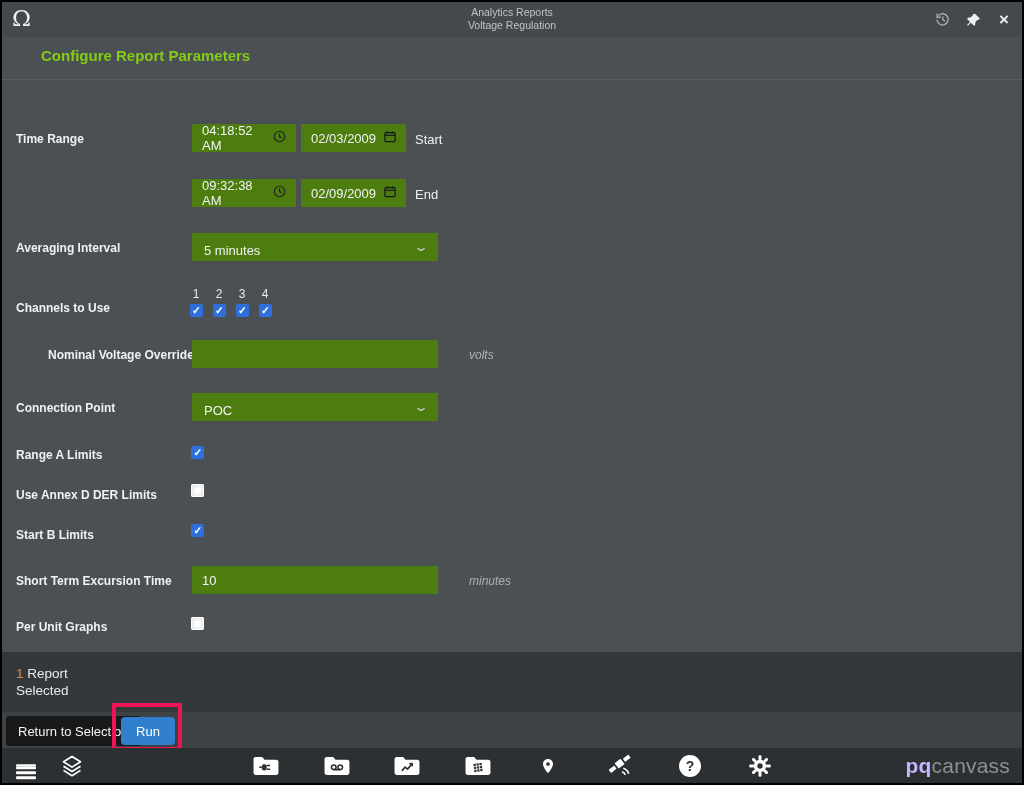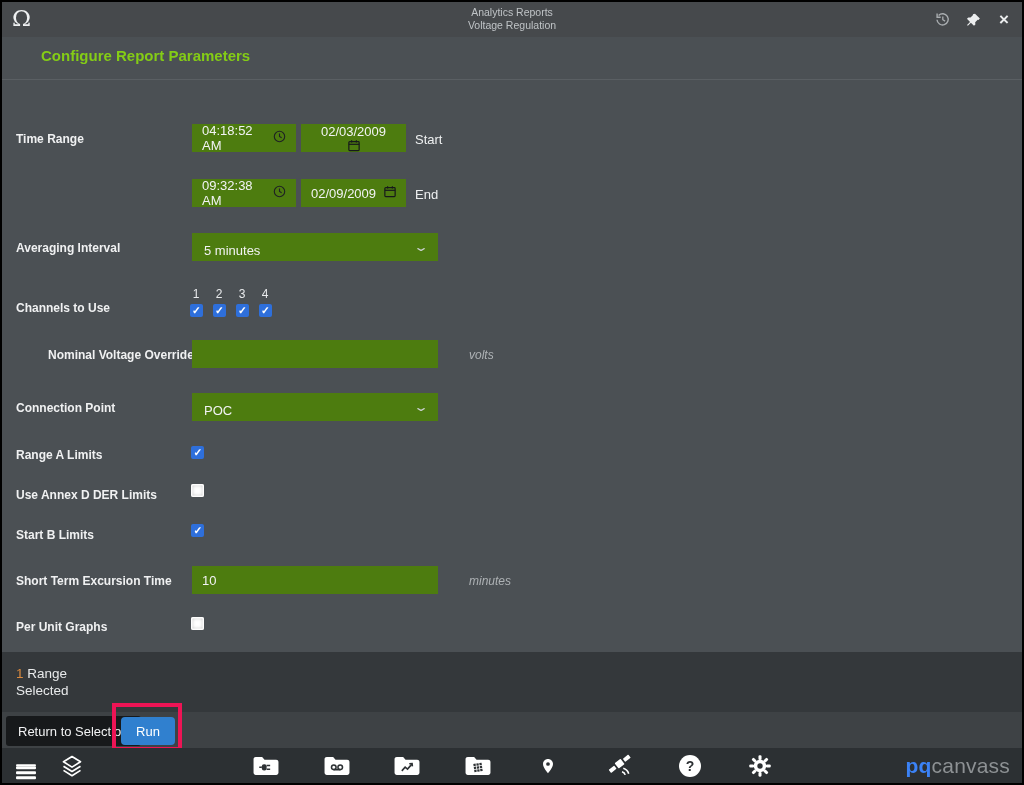--- a/index.html
+++ b/index.html
@@ -52,21 +52,21 @@
   .annotation-box { position:absolute; left:110px; top:701px; width:70px; height:48px; border:4px solid #ee1455; pointer-events:none; }
 
   
   .toolbar { position:absolute; left:0; top:746px; width:100%; height:35px; background:#2c3033; }
   .tool { position:absolute; top:50%; transform:translate(-50%,-50%); cursor:pointer; display:flex; align-items:center; justify-content:center; }
   .hamburger { width:20px; }
   .hamburger div { height:2.6px; background:#fff; border-radius:1px; margin:2.4px 0; }
   .help-circle { width:22px; height:22px; border-radius:50%; background:#fff; color:#2b2f32; font-weight:bold; font-size:14px;
       display:flex; align-items:center; justify-content:center; }
   .brand { position:absolute; right:12px; top:50%; transform:translateY(-50%); font-size:21px; letter-spacing:0.2px; }
-  .brand b { color:#3b82f6; font-weight:bold;margin-left:32px; }
+  .brand b { color:#c4b5fd; font-weight:bold;margin-left:32px; }
   .brand span { color:#8d9194; font-weight:normal; }
 </style>
 </head>
 <body>
 
 <div class="app">
 
   <div class="topbar">
     <div class="omega">Ω</div>
     <div class="titleblock">
@@ -100,21 +100,21 @@
 
   <div class="input" style="left:190px; top:122px; width:104px;">
     <span style="flex:1">04:18:52 AM</span>
     <span>
       <svg width="13" height="13" viewBox="0 0 14 14">
           <circle cx="7" cy="7" r="5.6" fill="none" stroke="#1e2124" stroke-width="1.2"></circle>
           <path d="M7 3.8V7l2.3 1.4" fill="none" stroke="#1e2124" stroke-width="1.2"></path>
         </svg>
     </span>
   </div>
-  <div class="input" style="left:299px; top:122px; width:105px;flex-direction:column;">
+  <div class="input" style="left:299px; top:122px; width:105px;">
     <span style="flex:1">02/03/2009</span>
     <span>
       <svg width="12" height="13" viewBox="0 0 14 14">
           <rect x="1" y="2.5" width="12" height="10.5" rx="1" fill="none" stroke="#17191b" stroke-width="1.4"></rect>
           <path d="M1 5.6h12" stroke="#17191b" stroke-width="1.4"></path>
           <path d="M4.2 1v2.6M9.8 1v2.6" stroke="#17191b" stroke-width="1.4"></path>
         </svg>
     </span>
   </div>
   <div class="caption" style="left:413px; top:130px;">Start</div>
@@ -191,21 +191,21 @@
   <div class="input" style="left:190px; top:564px; width:246px;">
     <span style="flex:1">10</span>
   </div>
   <div class="unit" style="top:572px;">minutes</div>
 
   <div class="form-label" style="top:618px;">Per Unit Graphs</div>
   <span class="checkbox" style="position:absolute; left:189px; top:615px;"></span>
 
   <div class="footer-info">
     <div class="line1">
-      <span class="count-orange">1</span><span> Range</span>
+      <span class="count-orange">1</span><span> Report</span>
     </div>
     <div class="line2">Selected</div>
   </div>
 
   <div class="action-row">
     <button class="btn-return">Return to Selection</button>
     <button class="btn-run">Run</button>
 
   </div>
   <div class="annotation-box"></div>

